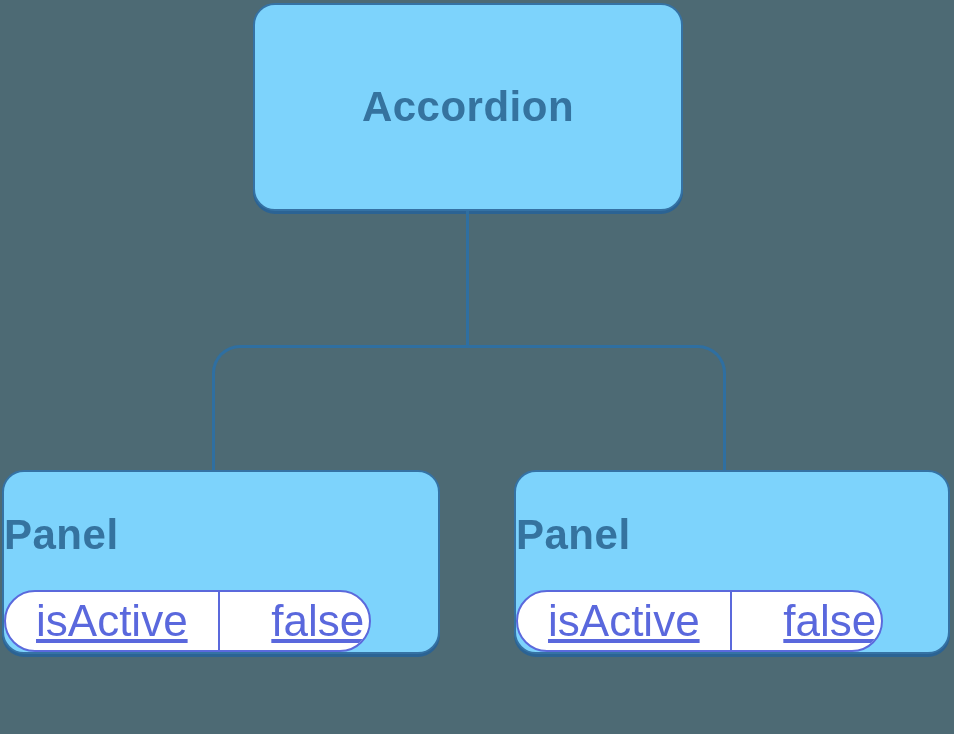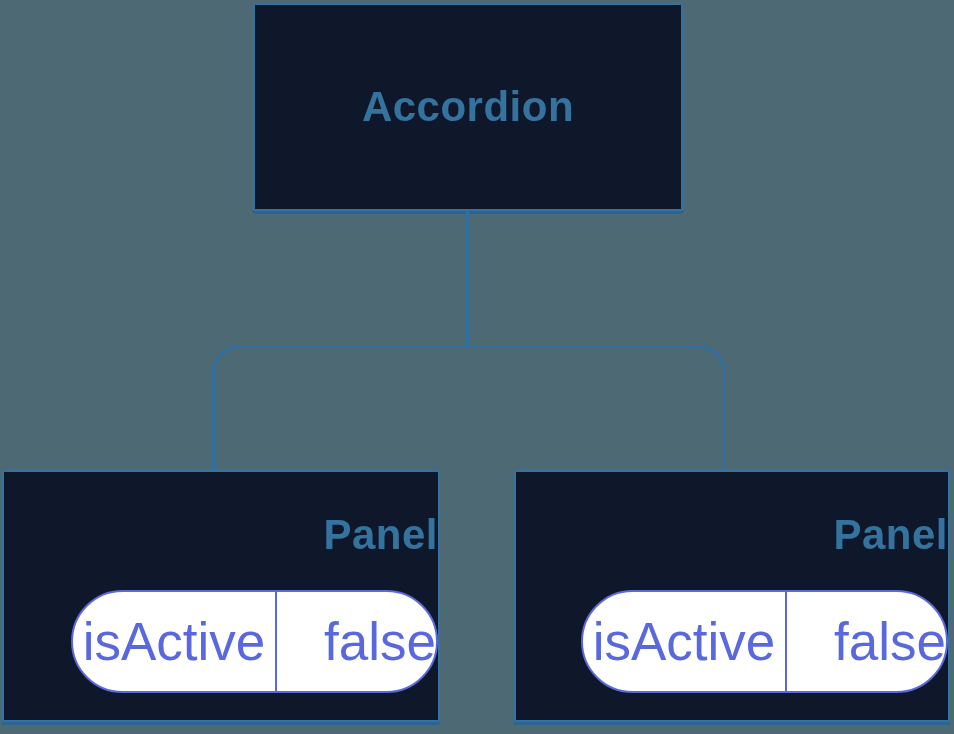--- a/index.html
+++ b/index.html
@@ -10,23 +10,23 @@
   .stage {
     position: relative;
     width: 954px;
     height: 734px;
     background: #4d6a74;
     font-family: "Liberation Sans", sans-serif;
     overflow: hidden;
   }
   .node {
     position: absolute;
-    background: #0f172a;
+    background: #7dd3fc;
     border: 2px solid #3572a4;
-    border-radius: 2px;
+    border-radius: 22px;
     box-shadow: 0 3px 0 #2b6394;
     box-sizing: border-box;
   }
   .root-node {
     left: 253px;
     top: 3px;
     width: 430px;
     height: 208px;
     display: flex;
     align-items: center;
@@ -53,24 +53,24 @@
     top: 345px;
     width: 514px;
     height: 126px;
     border: 3px solid #2f6fa1;
     border-bottom: none;
     border-radius: 28px 28px 0 0;
     box-sizing: border-box;
   }
   .panel-node {
     top: 470px;
-    height: 252px;
+    height: 184px;
     display: flex;
     flex-direction: column;
-    align-items: flex-end;
+    align-items: flex-start;
     padding-top: 38px;
     box-sizing: border-box;
   }
   .panel-a {
     left: 2px;
     width: 438px;
   }
   .panel-b {
     left: 514px;
     width: 436px;
@@ -83,23 +83,24 @@
     border-radius: 52px;
     display: flex;
     box-sizing: border-box;
     overflow: hidden;
     background: #ffffff;
   }
   .pill-cell {
     display: flex;
     align-items: center;
     justify-content: center;
-    font-size: 53px;
+    font-size: 44px;
     font-weight: 500;
     color: #5a68dd;
+    text-decoration: underline;
   }
   .pill-key {
     width: 58.3%;
     border-right: 2px solid #5b69dc;
   }
   .pill-value {
     flex: 1;
     margin-left: 47px;
   }
 </style>

